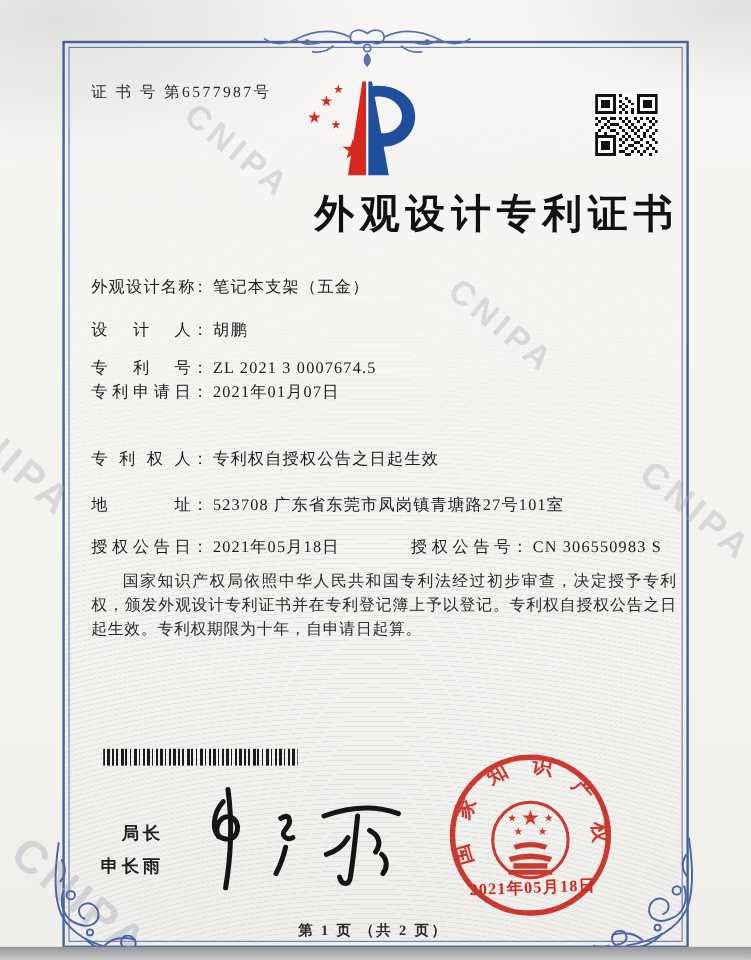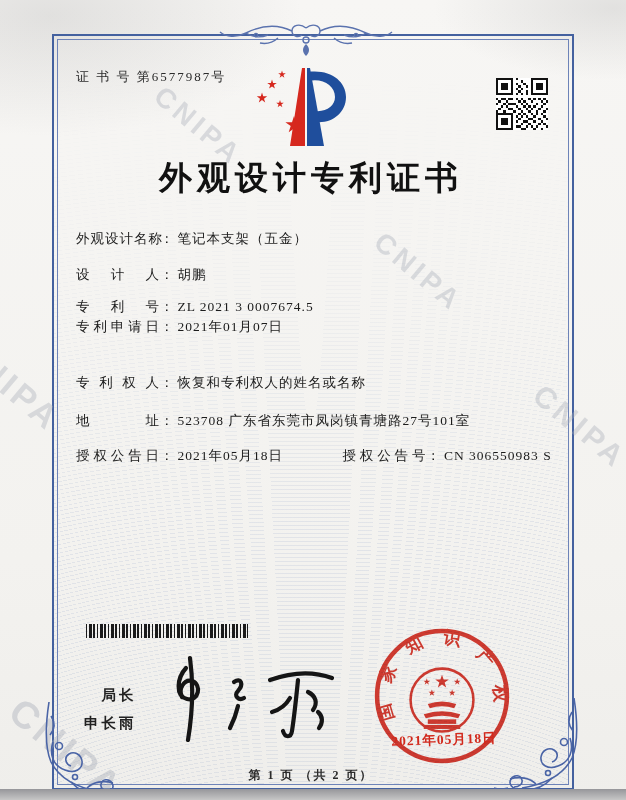--- a/index.html
+++ b/index.html
@@ -25,21 +25,21 @@
     transform:rotate(40deg);transform-origin:left top;pointer-events:none;}
   .wm1{left:168px;top:80px;font-size:28px;}
   .wm2{left:388px;top:226px;font-size:28px;}
   .wm3{left:-26px;top:330px;font-size:34px;}
   .wm4{left:548px;top:378px;font-size:30px;}
   .wm5{left:28px;top:690px;font-size:38px;opacity:.42;}
   
   .cert-no{position:absolute;left:76px;top:68px;font-size:13px;letter-spacing:2px;color:#2b2b2b;}
   .qr{position:absolute;left:496px;top:78px;width:52px;height:52px;}
   .logo{position:absolute;left:250px;top:64px;width:106px;height:88px;}
-  .title{position:absolute;left:56px;top:156px;width:510px;text-align:center;
+  .title{position:absolute;left:56px;top:156px;width:510px;text-align:right;
     font-size:33px;font-weight:bold;letter-spacing:5px;color:#111;}
   
   .frow{position:absolute;left:76px;font-size:13.5px;color:#1c1c1c;white-space:nowrap;}
   .flabel{display:inline-block;width:84px;text-align:justify;text-align-last:justify;letter-spacing:1px;}
   .colon{margin-right:4px;}
   .fvalue{letter-spacing:1px;}
   .grant2{margin-left:56px;}
   
   .body-text{position:absolute;left:76px;top:474px;width:488px;font-size:13.2px;
     line-height:20px;text-align:justify;color:#2a2a2a;}
@@ -171,35 +171,36 @@
   <div class="frow" style="top:230px">
     <span class="flabel">外观设计名称</span><span class="colon">：</span><span class="fvalue">笔记本支架（五金）</span>
   </div>
   <div class="frow" style="top:298px">
     <span class="flabel">专　利　号</span><span class="colon">：</span><span class="fvalue">ZL 2021 3 0007674.5</span>
   </div>
   <div class="frow" style="top:318px">
     <span class="flabel">专利申请日</span><span class="colon">：</span><span class="fvalue">2021年01月07日</span>
   </div>
   <div class="frow" style="top:374px">
-    <span class="flabel">专 利 权 人</span><span class="colon">：</span><span class="fvalue">恢复和专利权人的姓名或名称</span>
+    <span class="flabel">专 利 权 人</span><span class="colon">：</span><span class="fvalue">专利权自授权公告之日起生效</span>
   </div>
   <div class="frow" style="top:412px">
     <span class="flabel">地　　　址</span><span class="colon">：</span><span class="fvalue">523708 广东省东莞市凤岗镇青塘路27号101室</span>
   </div>
   <div class="frow" style="top:447px">
     <span>
       <span class="flabel">授权公告日</span><span class="colon">：</span><span class="fvalue">2021年05月18日</span>
     </span>
     <span class="grant2">
       <span class="flabel">授权公告号</span><span class="colon">：</span><span class="fvalue">CN 306550983 S</span>
     </span>
   </div>
 
   <div class="body-text">
+    <p>国家知识产权局依照中华人民共和国专利法经过初步审查，决定授予专利权，颁发外观设计专利证书并在专利登记簿上予以登记。专利权自授权公告之日起生效。专利权期限为十年，自申请日起算。</p>
   </div>
 
   <div class="barcode"></div>
 
   <div class="sign-block">
     <div>局长</div>
     <div>申长雨</div>
   </div>
 
   <svg class="signature" viewBox="0 0 188 90">

